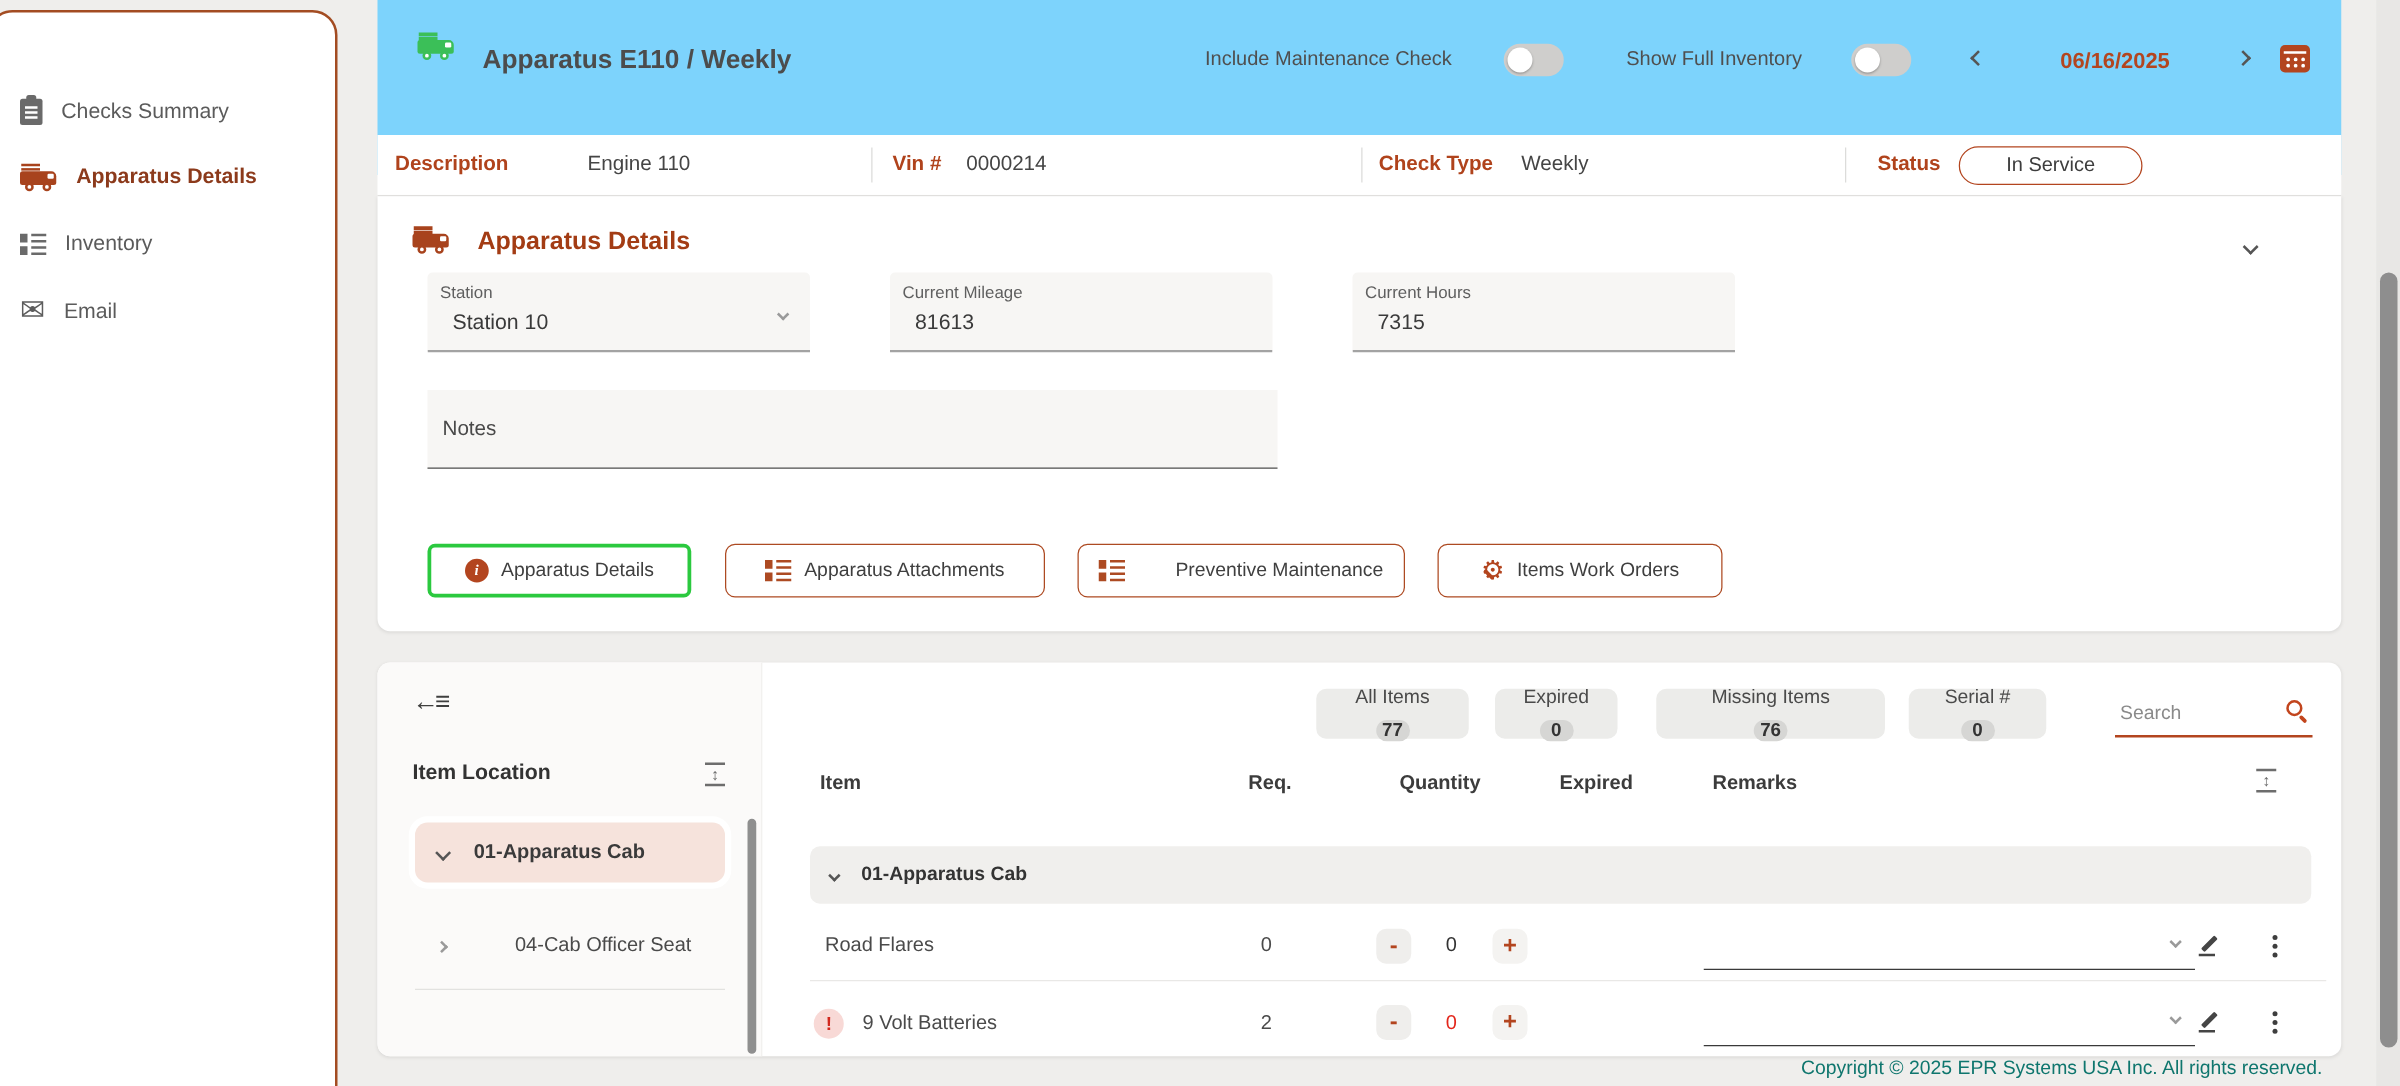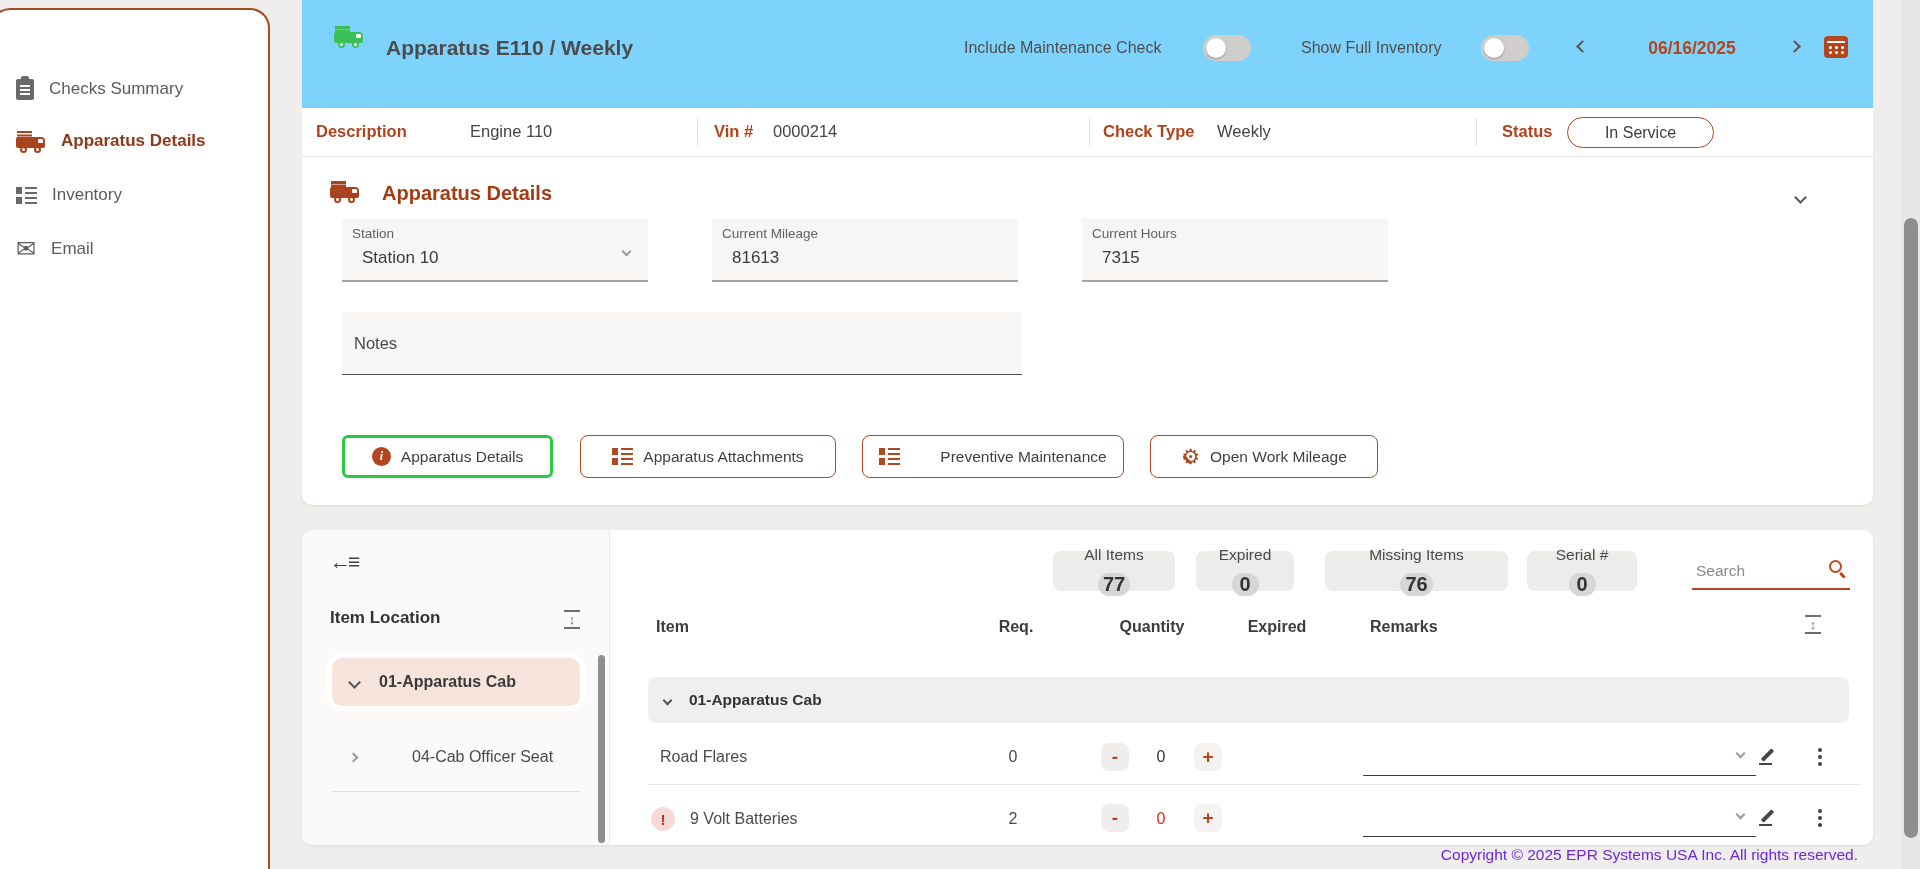--- a/index.html
+++ b/index.html
@@ -113,21 +113,21 @@
   .loc-node-sel .nlbl { margin-left:20px; font-size:16px; font-weight:bold; color:#3a3a3a; }
   .loc-node { position:absolute; left:30px; width:248px; height:34px; display:flex; align-items:center; cursor:pointer;gap:39px; }
   .loc-node .chev { margin-left:18px; }
   .loc-node .nlbl { margin-left:16px; font-size:16px; color:#4a4a4a; }
   .loc-div { position:absolute; left:30px; top:261px; width:248px; height:1px; background:#e2e2e0; }
   .panel-scroll { position:absolute; left:296px; top:125px; width:7px; height:188px; background:#8f8f8f; border-radius:4px; }
 
   .tab { position:absolute; top:21px; height:40px; background:#ececea; border-radius:8px; display:flex;
          align-items:center; justify-content:center; gap:9px; font-size:15.5px; color:#4a4a4a; cursor:pointer;flex-direction:column; }
   .tab .badge { min-width:27px; height:27px; padding:0 5px; background:#d6d6d4; border-radius:14px;
-                display:flex; align-items:center; justify-content:center; font-size:20px; font-weight:bold; color:#333; }
+                display:flex; align-items:center; justify-content:center; font-size:15px; font-weight:bold; color:#333; }
   .search-box { position:absolute; left:1390px; top:26px; width:158px; height:34px; border-bottom:2px solid #b3451f; }
   .search-box input { position:absolute; left:2px; top:2px; width:128px; height:26px; border:0; outline:0;
                       background:transparent; font-size:15.5px; color:#444; font-family:"Liberation Sans", sans-serif; }
   .search-box input::placeholder { color:#8a8a8a; }
   .mag { position:absolute; right:8px; top:4px; width:13px; height:13px; border:2.5px solid #c2451d; border-radius:50%; }
   .mag::after { content:""; position:absolute; width:2.5px; height:7px; background:#c2451d; left:10px; top:10px;
                 transform:rotate(-45deg); border-radius:2px; }
 
   .th { position:absolute; top:88px; font-size:16px; font-weight:bold; color:#3c3c3c; }
   .th.ctr { transform:translateX(-50%); }
@@ -148,21 +148,21 @@
   .pencil::before { content:""; position:absolute; width:15px; height:4px; background:#454545; border-radius:1px;
                     transform:rotate(-45deg); left:2px; top:7px; }
   .pencil::after { content:""; position:absolute; left:1px; bottom:0; width:13px; height:2px; background:#454545; }
   .kebab { position:absolute; width:4px; height:4px; border-radius:50%; background:#3e3e3e;
            box-shadow:0 7px #3e3e3e, 0 14px #3e3e3e; cursor:pointer; }
   .warn { position:absolute; width:24px; height:24px; border-radius:50%; background:#f8d9d6; color:#d2281e;
           font-weight:bold; font-size:15px; display:flex; align-items:center; justify-content:center; }
   .warn::before { content:"!"; }
 
   
-  .footer-text { position:absolute; right:62px; top:846px; font-size:15.5px; color:#6d28d9; }
+  .footer-text { position:absolute; right:62px; top:846px; font-size:15.5px; color:#0f766e; }
   .vscroll-track { position:absolute; left:1901px; top:0; width:19px; height:869px; background:#e8e7e5; }
   .vscroll-thumb { position:absolute; left:2.5px; top:218px; width:14px; height:620px; background:#8e8e8e; border-radius:7px; }
 </style>
 </head>
 <body>
 
 <div id="app">
 
   <nav class="sidebar">
     <div class="side-item" style="top:62px;">
@@ -288,21 +288,21 @@
           </span>
         <span class="row">
             <span class="sq"></span>
             <span class="ln"></span>
           </span>
       </span>
       <span>Preventive Maintenance</span>
     </div>
     <div class="btn outline" style="left:848px; width:228px;">
       <span class="gearwrench"></span>
-      <span>Open Work Mileage</span>
+      <span>Items Work Orders</span>
     </div>
   </section>
 
   <section class="bottom-card">
 
     <aside class="loc-panel">
       <span class="collapse-left"></span>
       <div class="loc-title">Item Location</div>
       <span class="expv" style="left:262px; top:80px;"></span>
 

